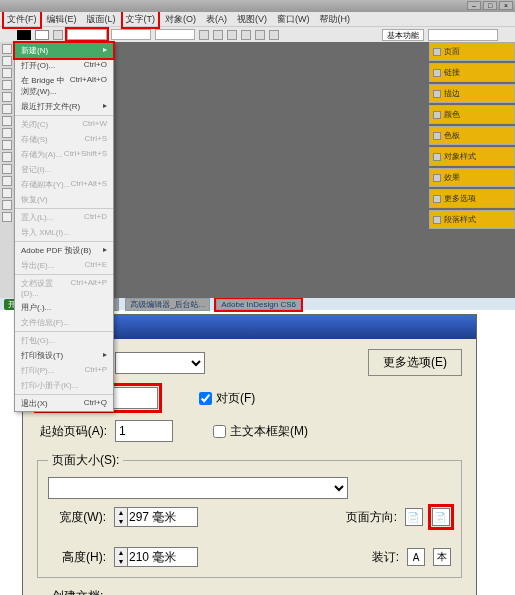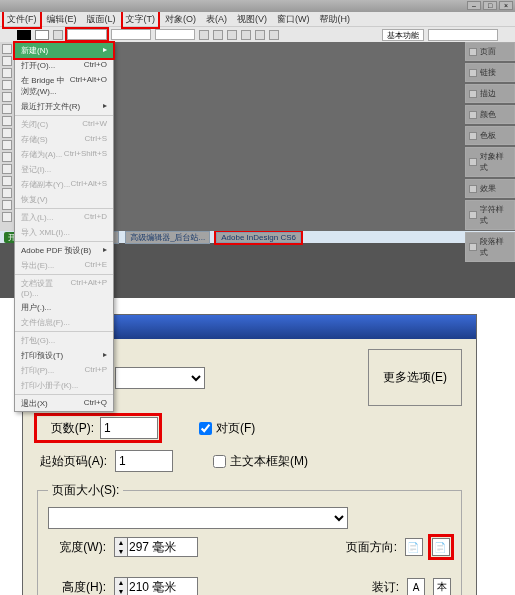--- a/index.html
+++ b/index.html
@@ -14,50 +14,50 @@
   .menubar span { padding: 1px 3px; white-space: nowrap; }
   .menubar .hl { outline: 2px solid #e60000; }
   .toolrow { height: 16px; background: #e7e7e7; border-top: 1px solid #ccc; display: flex; align-items: center; padding: 0 17px; gap: 4px; }
   .toolrow .sw { width: 14px; height: 10px; background: #000; }
   .toolrow .sw.w { background: #fff; border: 1px solid #888; }
   .toolrow .field { width: 40px; height: 11px; background: #fff; border: 1px solid #aaa; }
   .toolrow .combo { padding: 0 4px; height: 12px; line-height: 12px; background: #fff; border: 1px solid #aaa; font-size: 8px; }
   .toolrow .icon { width: 10px; height: 10px; background: #ddd; border: 1px solid #999; }
   .toolrow .hl { outline: 2px solid #e60000; }
 
-  .app-body { position: relative; height: 189px; background: #6b6b6b; }
+  .app-body { position: relative; height: 256px; background: #6b6b6b; }
   .left-tools { position: absolute; left: 0; top: 0; width: 14px; height: 100%; background: #d7d7d7; display: flex; flex-direction: column; gap: 2px; padding-top: 2px; align-items: center; }
   .left-tools .lt { width: 10px; height: 10px; background: #eee; border: 1px solid #999; }
   .dropdown { position: absolute; left: 14px; top: 0; width: 100px; background: #f0f0f0; border: 1px solid #999; box-shadow: 2px 2px 4px rgba(0,0,0,.3); font-size: 8px; color: #444; }
   .dropdown .row { display: flex; justify-content: space-between; padding: 2px 6px; }
   .dropdown .row.hl { background: #4a6; color: #fff; outline: 2px solid #e60000; }
   .dropdown .row.fly::after { content: "\25B8"; }
   .dropdown .sep { height: 0; border-top: 1px solid #ccc; margin: 1px 0; }
   .dropdown .dim { color: #aaa; }
   .right-dock { position: absolute; right: 0; top: 0; width: 86px; height: 100%; display: flex; flex-direction: column; gap: 2px; }
-  .dock-panel { background: #a3a3a3; border: 1px solid #aaa; padding: 2px 3px; font-size: 8px; color: #333; margin-left: 36px; }
+  .dock-panel { background: #eab308; border: 1px solid #aaa; padding: 2px 3px; font-size: 8px; color: #333; }
   .dock-panel .h { display: flex; align-items: center; gap: 3px; padding: 1px 0; }
   .dock-panel .sw2 { width: 8px; height: 8px; background: #ccc; border: 1px solid #888; }
 
   .taskbar { height: 12px; background: #d9e6f2; font-size: 8px; display: flex; align-items: center; gap: 6px; padding: 0 4px; color: #1a3a6a; }
   .taskbar .start { background: #2a7a2a; color: #fff; padding: 0 4px; border-radius: 2px; }
   .taskbar .task { background: #a3a3a3; padding: 0 4px; border: 1px solid #89a; }
   .taskbar .task.hlred { outline: 2px solid #e60000; }
 
   
   .dlg-wrap { padding: 16px 12px 0 22px; }
   .dlg { width: 455px; border: 1px solid #666; background: #ece9d8; font-size: 12px; }
   .dlg-tb { background: linear-gradient(#3a6ad4,#1e3e8a); color: #fff; font-weight: bold; padding: 3px 8px; font-size: 13px; }
   .dlg-body { padding: 10px 14px 14px 14px; display: flex; flex-direction: column; gap: 10px; }
   .row2 { display: flex; align-items: center; gap: 8px; }
   label.lbl { display: inline-block; text-align: right; width: 70px; }
   select.sel, input.txt { height: 20px; border: 1px solid #7a7a7a; font-size: 12px; padding: 10px 3px; background: #fff; }
   select.sel { width: 90px; }
   input.txt { width: 58px; text-align: left; }
-  .btn { background: #ece9d8; border: 1px solid #888; padding: 19px 14px; font-size: 12px; cursor: pointer; }
+  .btn { background: #ece9d8; border: 1px solid #888; padding: 4px 14px; font-size: 12px; cursor: pointer; }
   .chk { display: inline-flex; align-items: center; gap: 4px; }
   .chk input { width: 13px; height: 13px; }
   .hlbox { outline: 3px solid #e60000; padding: 1px; }
   fieldset.group { border: 1px solid #aaa; padding: 8px 10px 10px 10px; }
   fieldset.group legend { padding: 0 4px; }
   .spin { display: inline-flex; }
   .spin input { width: 70px; height: 20px; border: 1px solid #7a7a7a; border-left: none; font-size: 12px; padding: 0 1px; }
   .spin .arrows { width: 14px; height: 20px; display: flex; flex-direction: column; border: 1px solid #7a7a7a; }
   .spin .arrows span { flex: 1; background: #eee; font-size: 7px; text-align: center; line-height: 9px; cursor: pointer; }
   .iconsq { width: 18px; height: 18px; border: 1px solid #7a7a7a; background: #fff; display: inline-flex; align-items: center; justify-content: center; font-size: 10px; }
@@ -256,21 +256,21 @@
         </div>
         <div class="dock-panel">
           <div class="h">
             <span class="sw2"></span>
             <span>效果</span>
           </div>
         </div>
         <div class="dock-panel">
           <div class="h">
             <span class="sw2"></span>
-            <span>字符样式</span>
+            <span>更多选项</span>
           </div>
         </div>
         <div class="dock-panel">
           <div class="h">
             <span class="sw2"></span>
             <span>段落样式</span>
           </div>
         </div>
       </div>
   </div>

